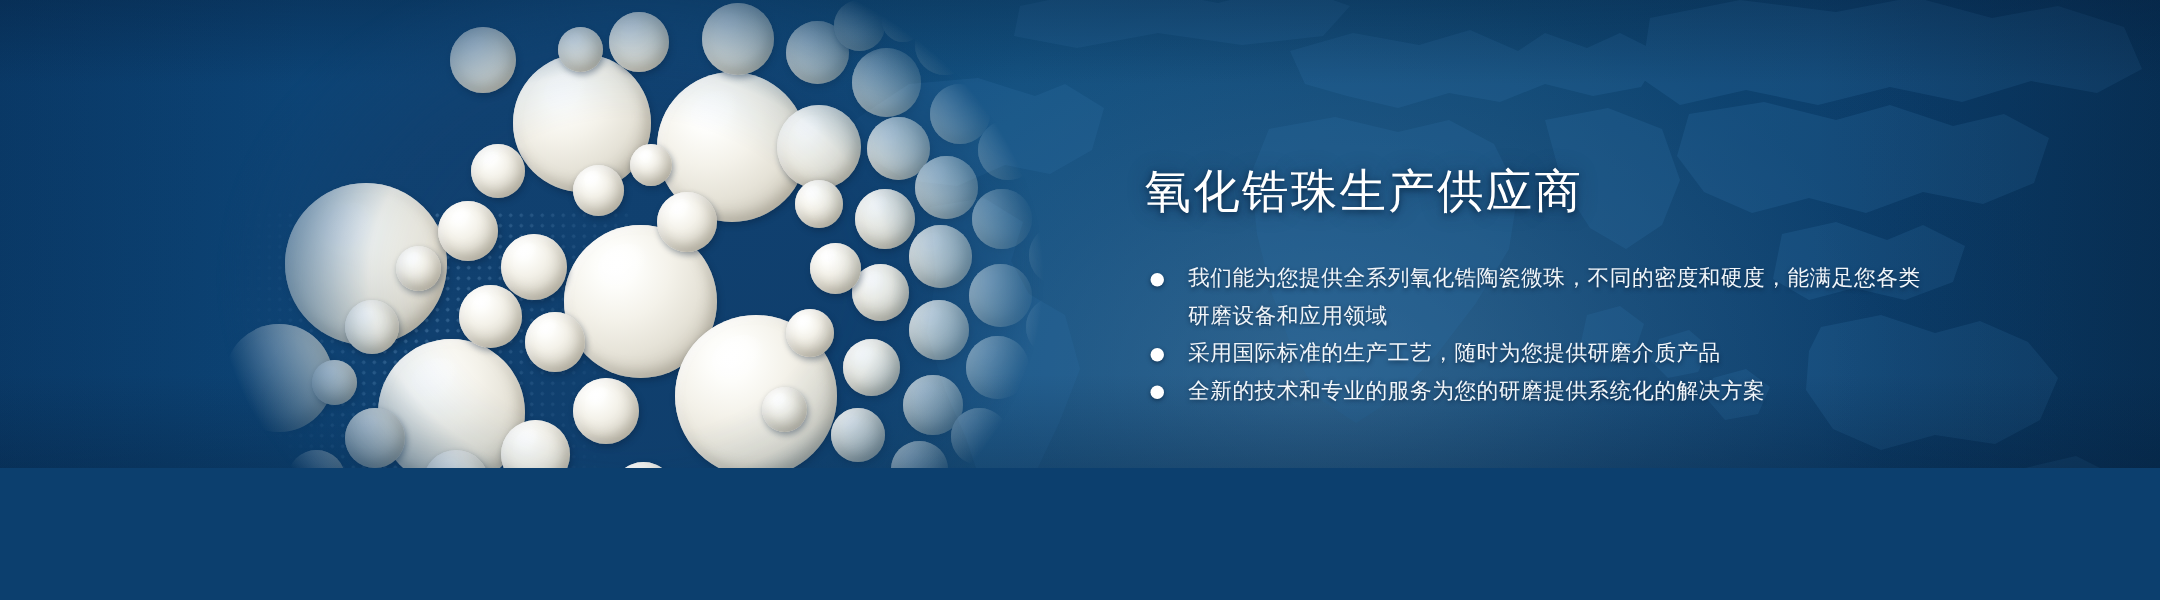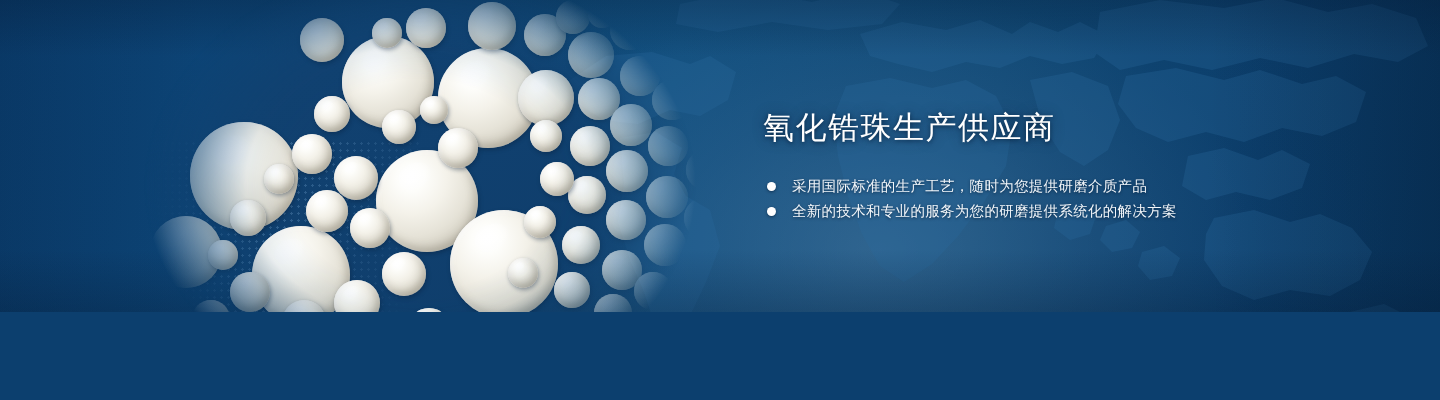--- a/index.html
+++ b/index.html
@@ -256,20 +256,24 @@
       <div class="bead" style="left:468px;top:0px;width:28px;height:28px;"></div>
     </div>
   </div>
 
   <div class="content">
     <h1 class="headline">氧化锆珠生产供应商</h1>
 
     <ul class="bullets">
       <li class="bullet">
         <span class="bullet-dot"></span>
+        <span>我们能为您提供全系列氧化锆陶瓷微珠，不同的密度和硬度，能满足您各类研磨设备和应用领域</span>
+      </li>
+      <li class="bullet">
+        <span class="bullet-dot"></span>
         <span>采用国际标准的生产工艺，随时为您提供研磨介质产品</span>
       </li>
       <li class="bullet">
         <span class="bullet-dot"></span>
         <span>全新的技术和专业的服务为您的研磨提供系统化的解决方案</span>
       </li>
     </ul>
   </div>
 
 </div>

